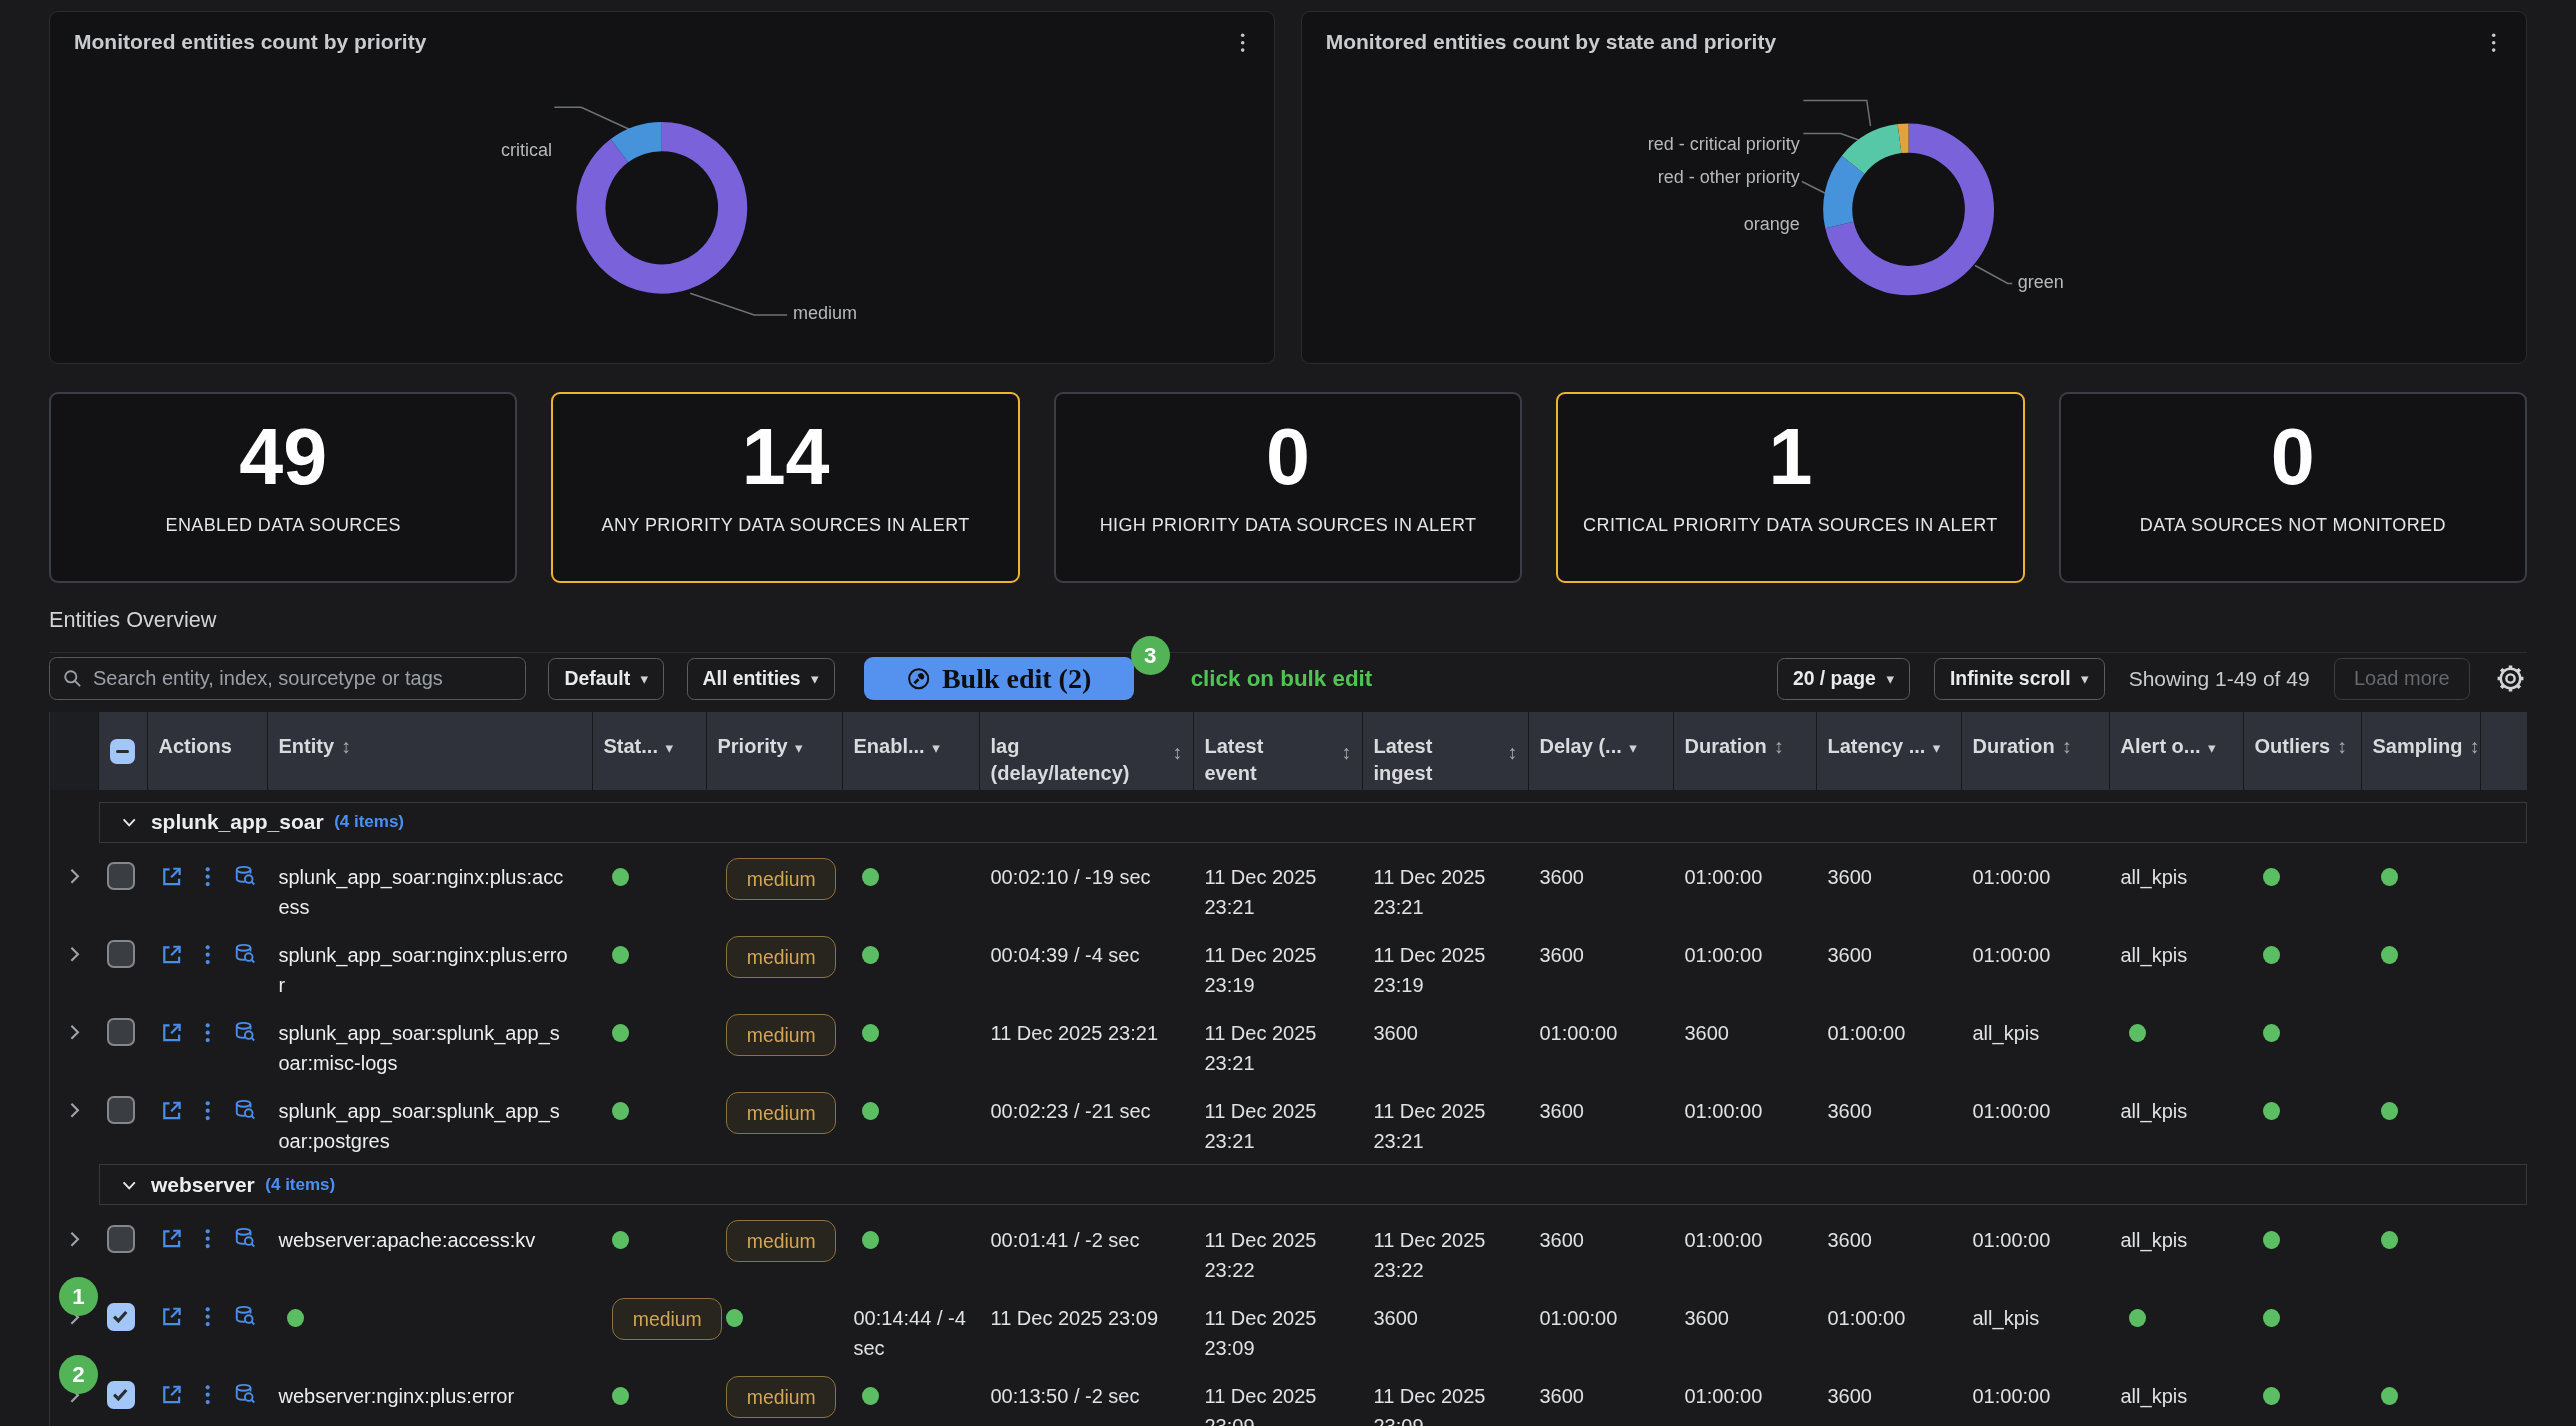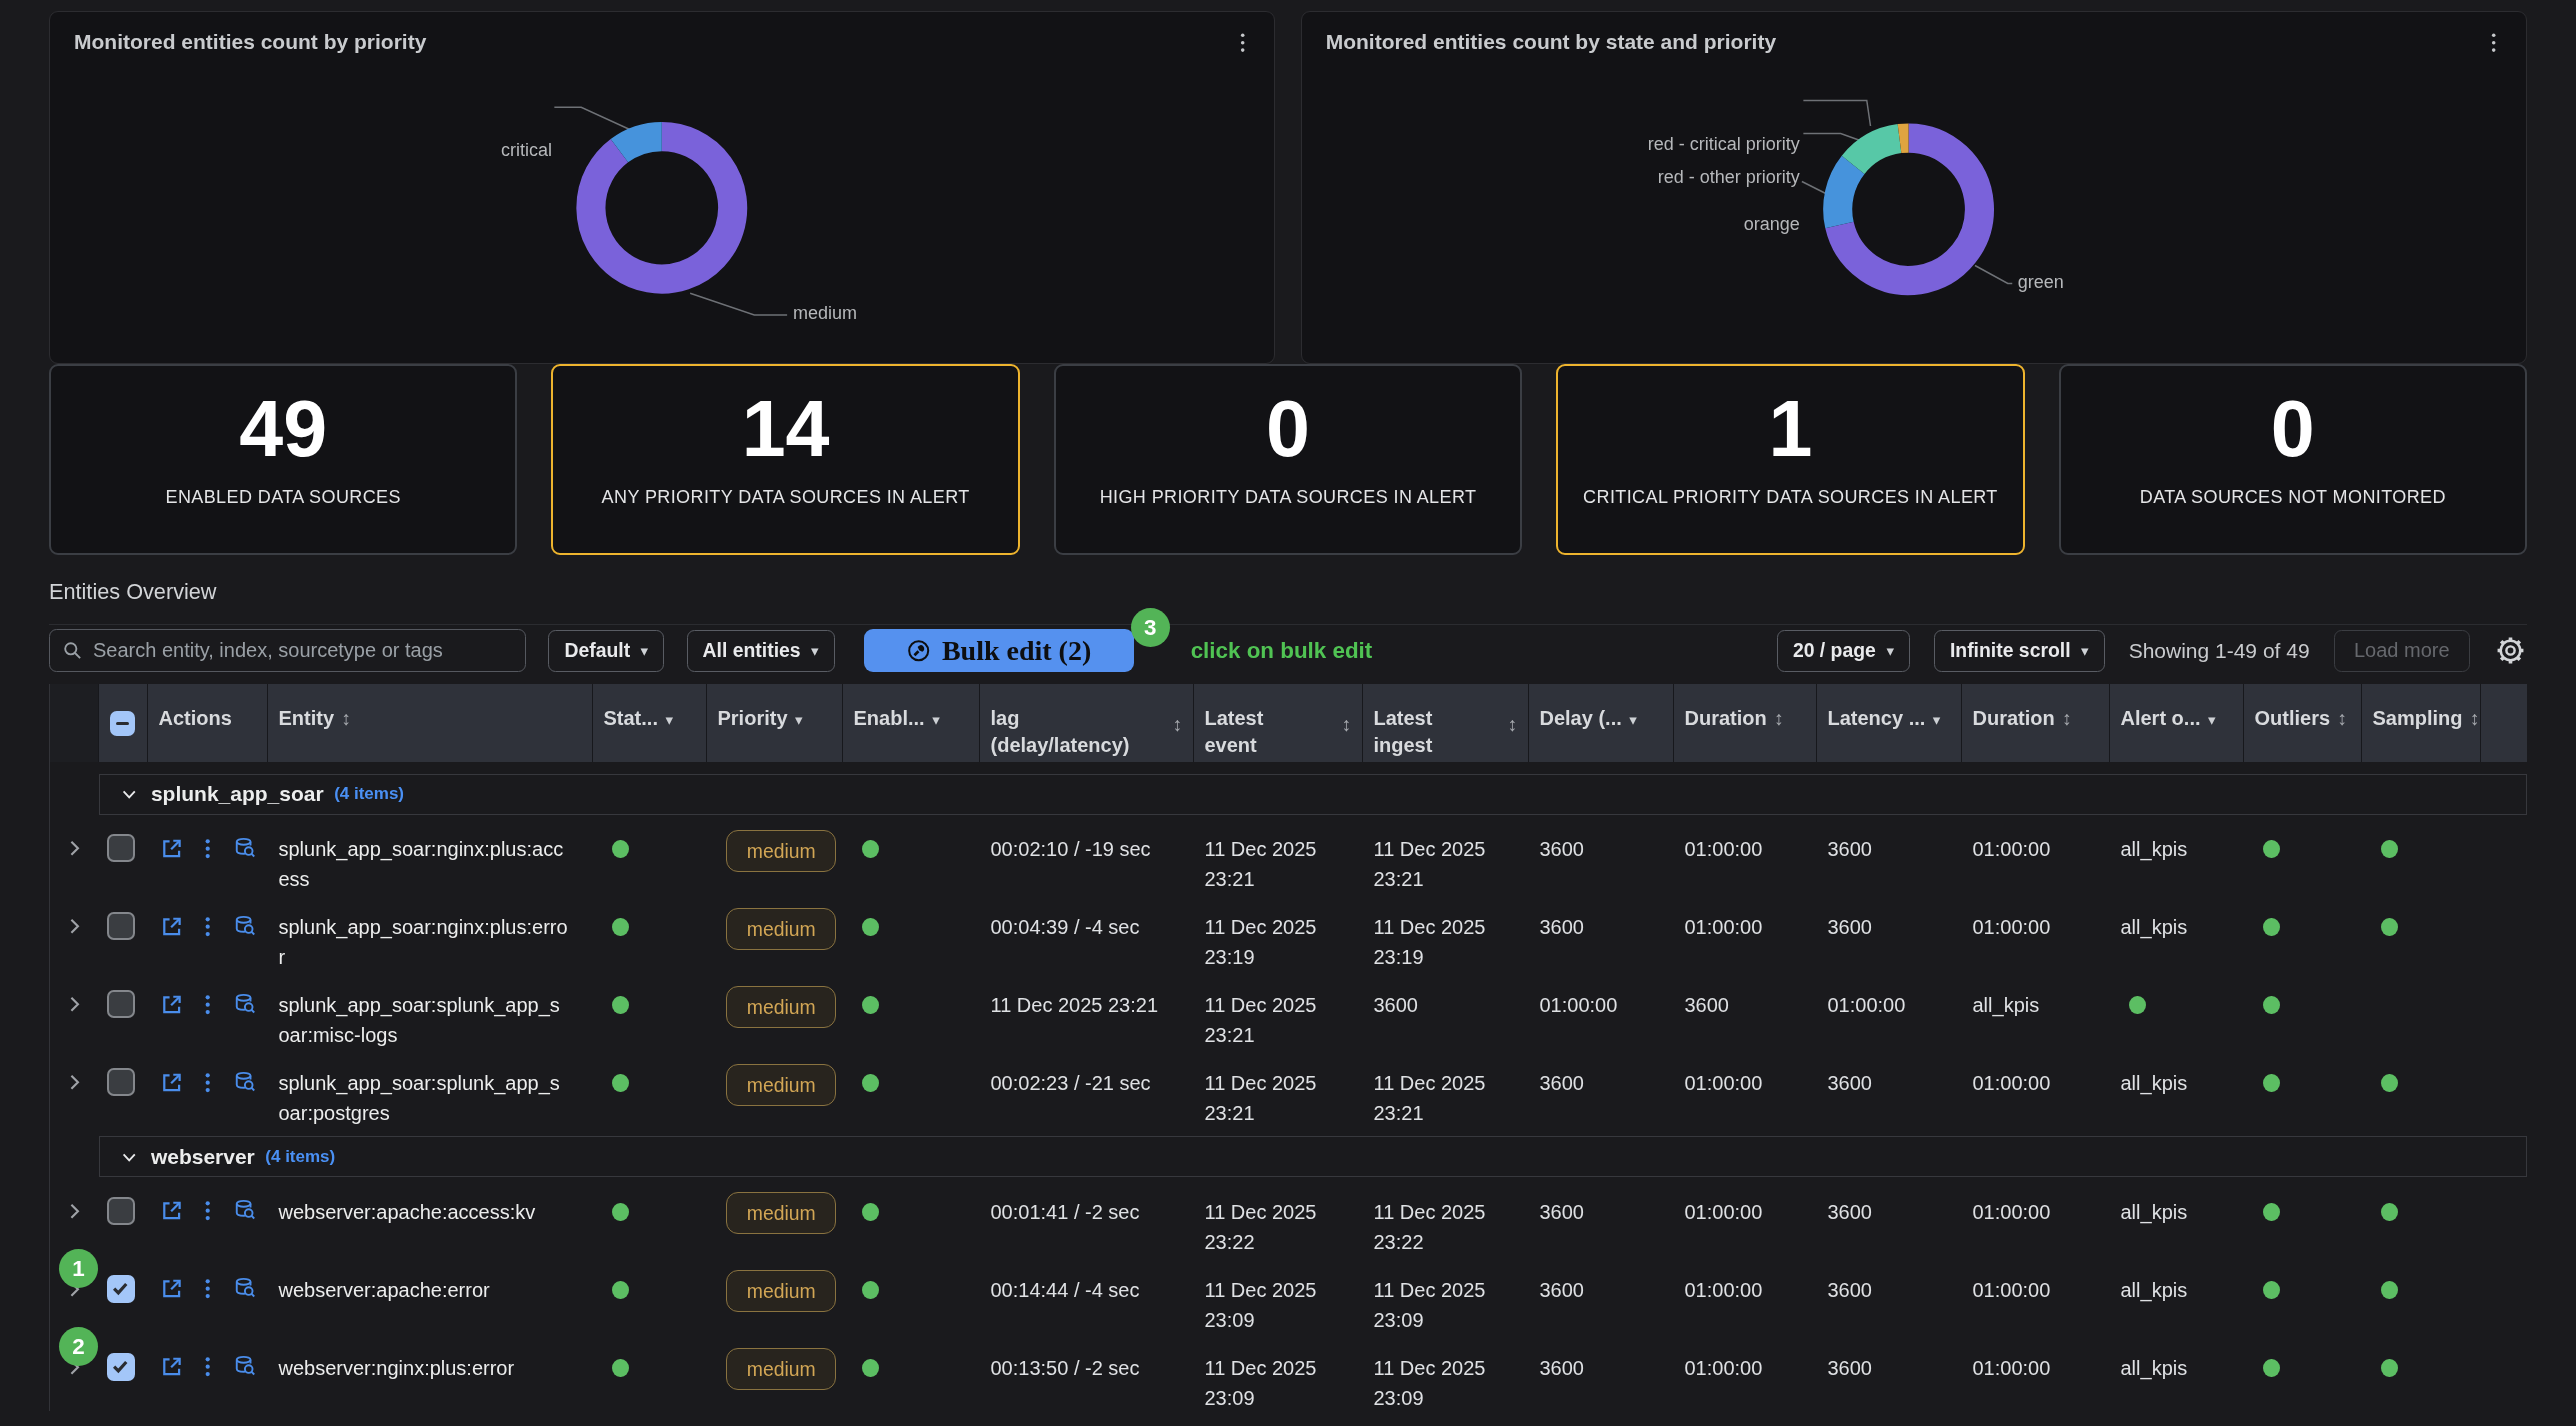--- a/index.html
+++ b/index.html
@@ -29,21 +29,21 @@
   .panel{flex:1;position:relative;background:var(--panel-bg);border:1.5px solid var(--panel-border);border-radius:9px;overflow:hidden;}
   .panel-head{position:absolute;top:18px;left:24px;right:19.4px;display:flex;justify-content:space-between;align-items:flex-start;z-index:2;}
   .panel-title{font-size:21px;font-weight:700;color:#c9cbce;}
   .kebab-gray{width:25.4px;height:25.4px;cursor:pointer;}
   .chart-svg{position:absolute;inset:0;width:100%;height:100%;}
   .callout{position:absolute;font-size:18px;color:#b6b8bb;white-space:nowrap;}
   .callout.ra{transform:translateX(-100%);margin-top:44px;}
   .leader{stroke:#6e7176;stroke-width:2;fill:none;}
 
   
-  .kpi-row{display:flex;gap:34px;}
+  .kpi-row{display:flex;gap:34px;margin-top:28px;}
   .kpi{flex:1;height:191px;background:var(--panel-bg);border:2.2px solid #3b3e44;border-radius:9px;display:flex;flex-direction:column;align-items:center;}
   .kpi.hl{border-color:var(--yellow);}
   .kpi-value{font-size:79px;font-weight:700;color:#ffffff;margin-top:22.4px;line-height:1.05;}
   .kpi-label{font-size:18px;color:#e4e5e7;margin-top:16.4px;letter-spacing:0.4px;}
 
   
   .section-title{margin-top:24px;font-size:21.7px;font-weight:400;color:#d2d4d7;}
   .toolbar{margin-top:19.4px;border-top:1.5px solid #2b2c30;padding-top:4.5px;display:flex;align-items:center;}
   .searchbox{position:relative;width:477px;}
   .searchbox input{width:100%;height:43px;background:transparent;border:1.5px solid #55585f;border-radius:7.5px;color:#e8e9eb;font-size:20px;padding:0 15px 0 43px;outline:none;font-family:inherit;}
@@ -494,21 +494,20 @@
                 <circle cx="12" cy="19" r="2"></circle>
               </svg></span>
             <span class="aicon"><svg viewBox="0 0 24 24" width="25.4" height="25.4" fill="none" stroke="#4a8deb" stroke-width="1.8">
                 <ellipse cx="11" cy="5.5" rx="6.5" ry="2.8"></ellipse>
                 <path d="M4.5 5.5 V14 c0 1.6 2.9 2.8 6.5 2.8 0.6 0 1.1 0 1.6 -0.1"></path>
                 <path d="M17.5 5.5 V9"></path>
                 <circle cx="15.8" cy="14.2" r="3.6"></circle>
                 <path d="M18.4 16.8 L21 19.4"></path>
               </svg></span>
           </div>
-          <div class="cell c-entity">webserver:apache:error</div>
           <div class="cell dotc"><span class="dot"></span></div>
           <div class="cell pillc"><span class="pill">medium</span></div>
           <div class="cell dotc"><span class="dot"></span></div>
           <div class="cell">00:14:44 / -4 sec</div>
           <div class="cell">11 Dec 2025 23:09</div>
           <div class="cell">11 Dec 2025 23:09</div>
           <div class="cell">3600</div>
           <div class="cell">01:00:00</div>
           <div class="cell">3600</div>
           <div class="cell">01:00:00</div>

